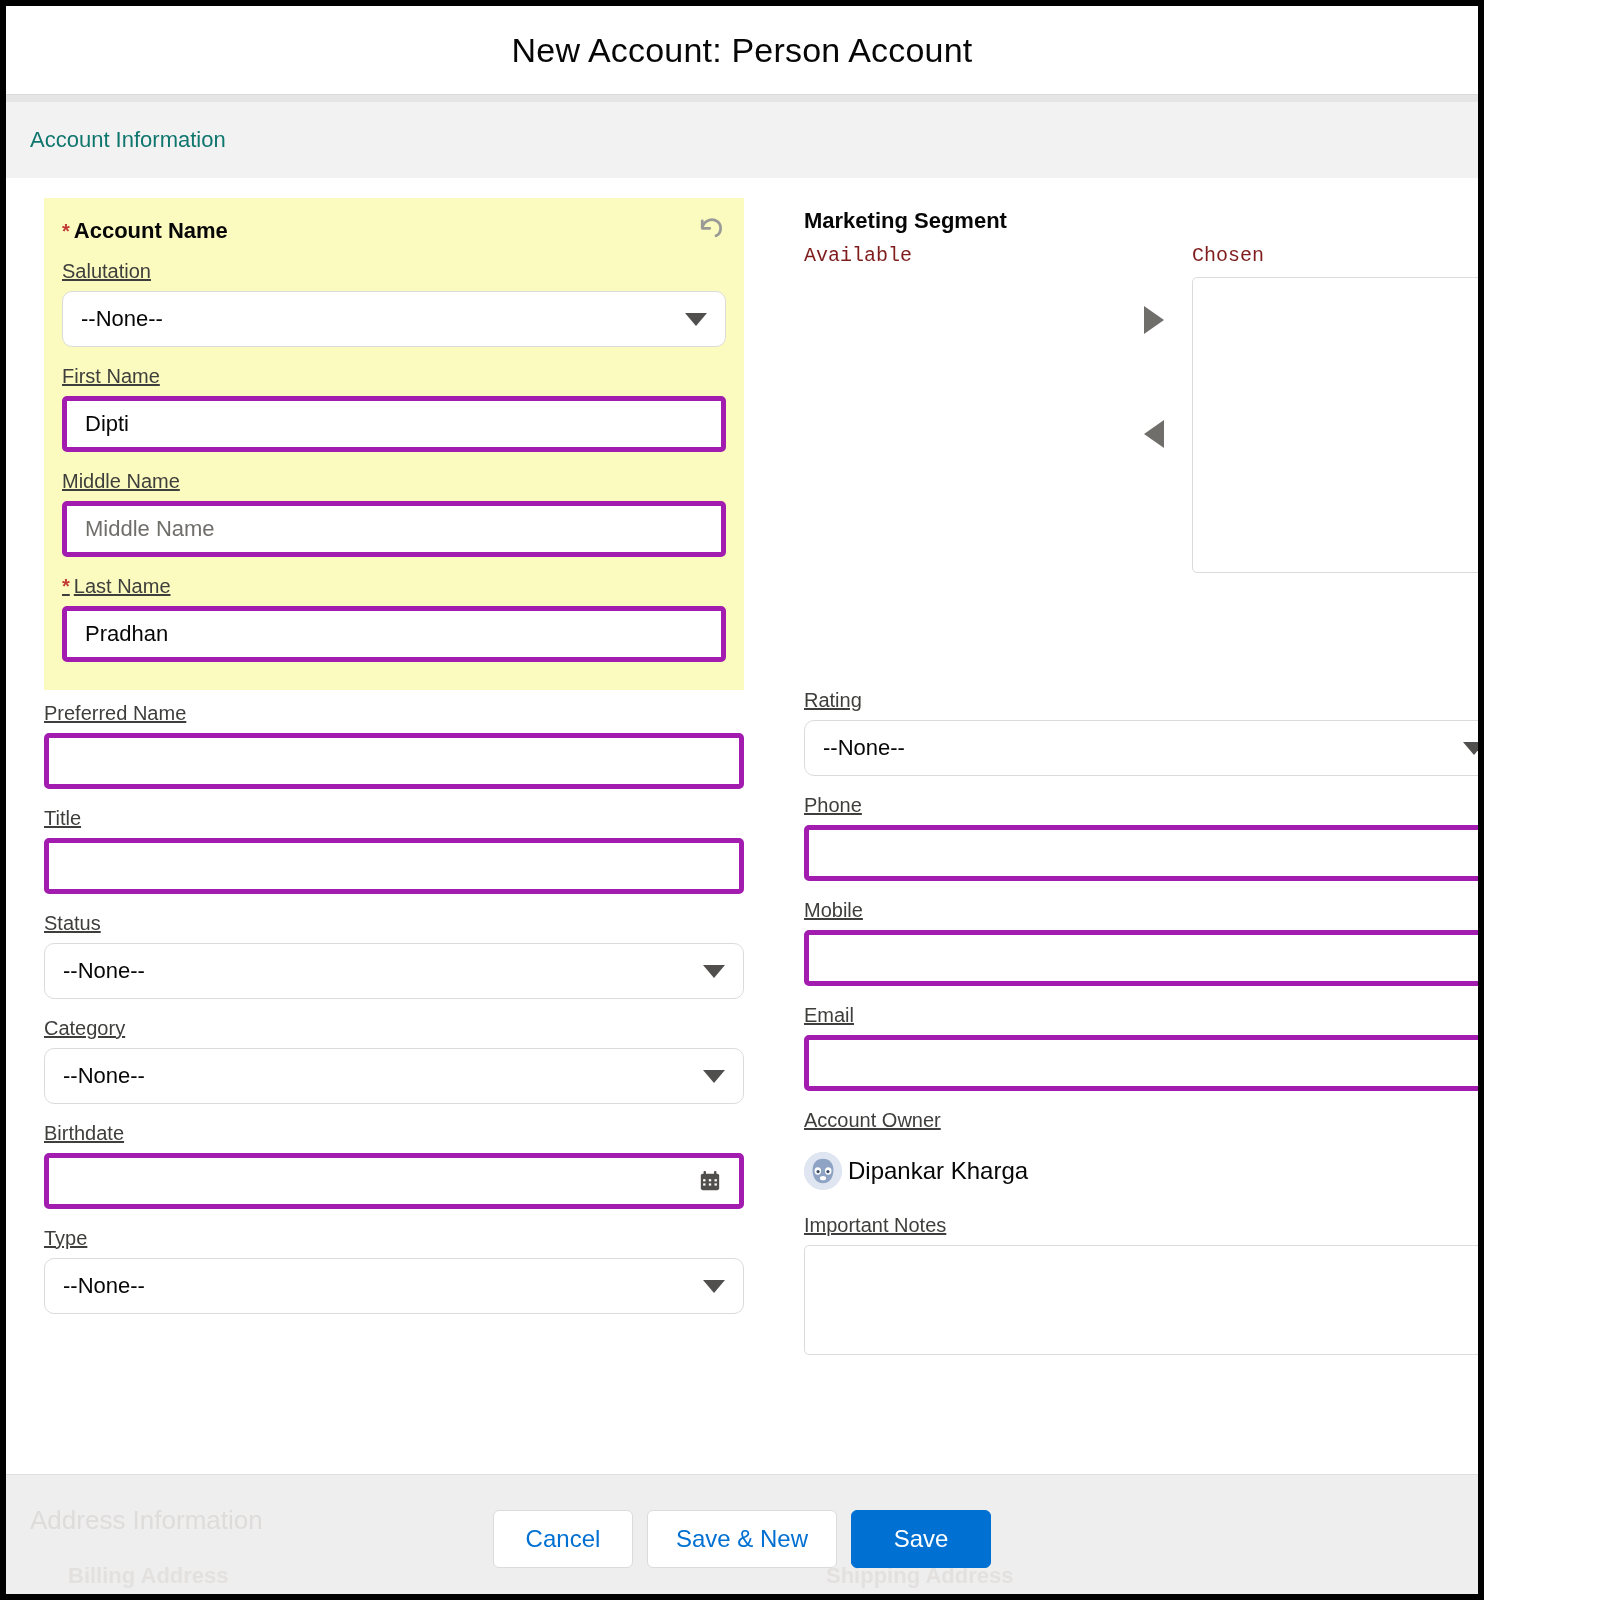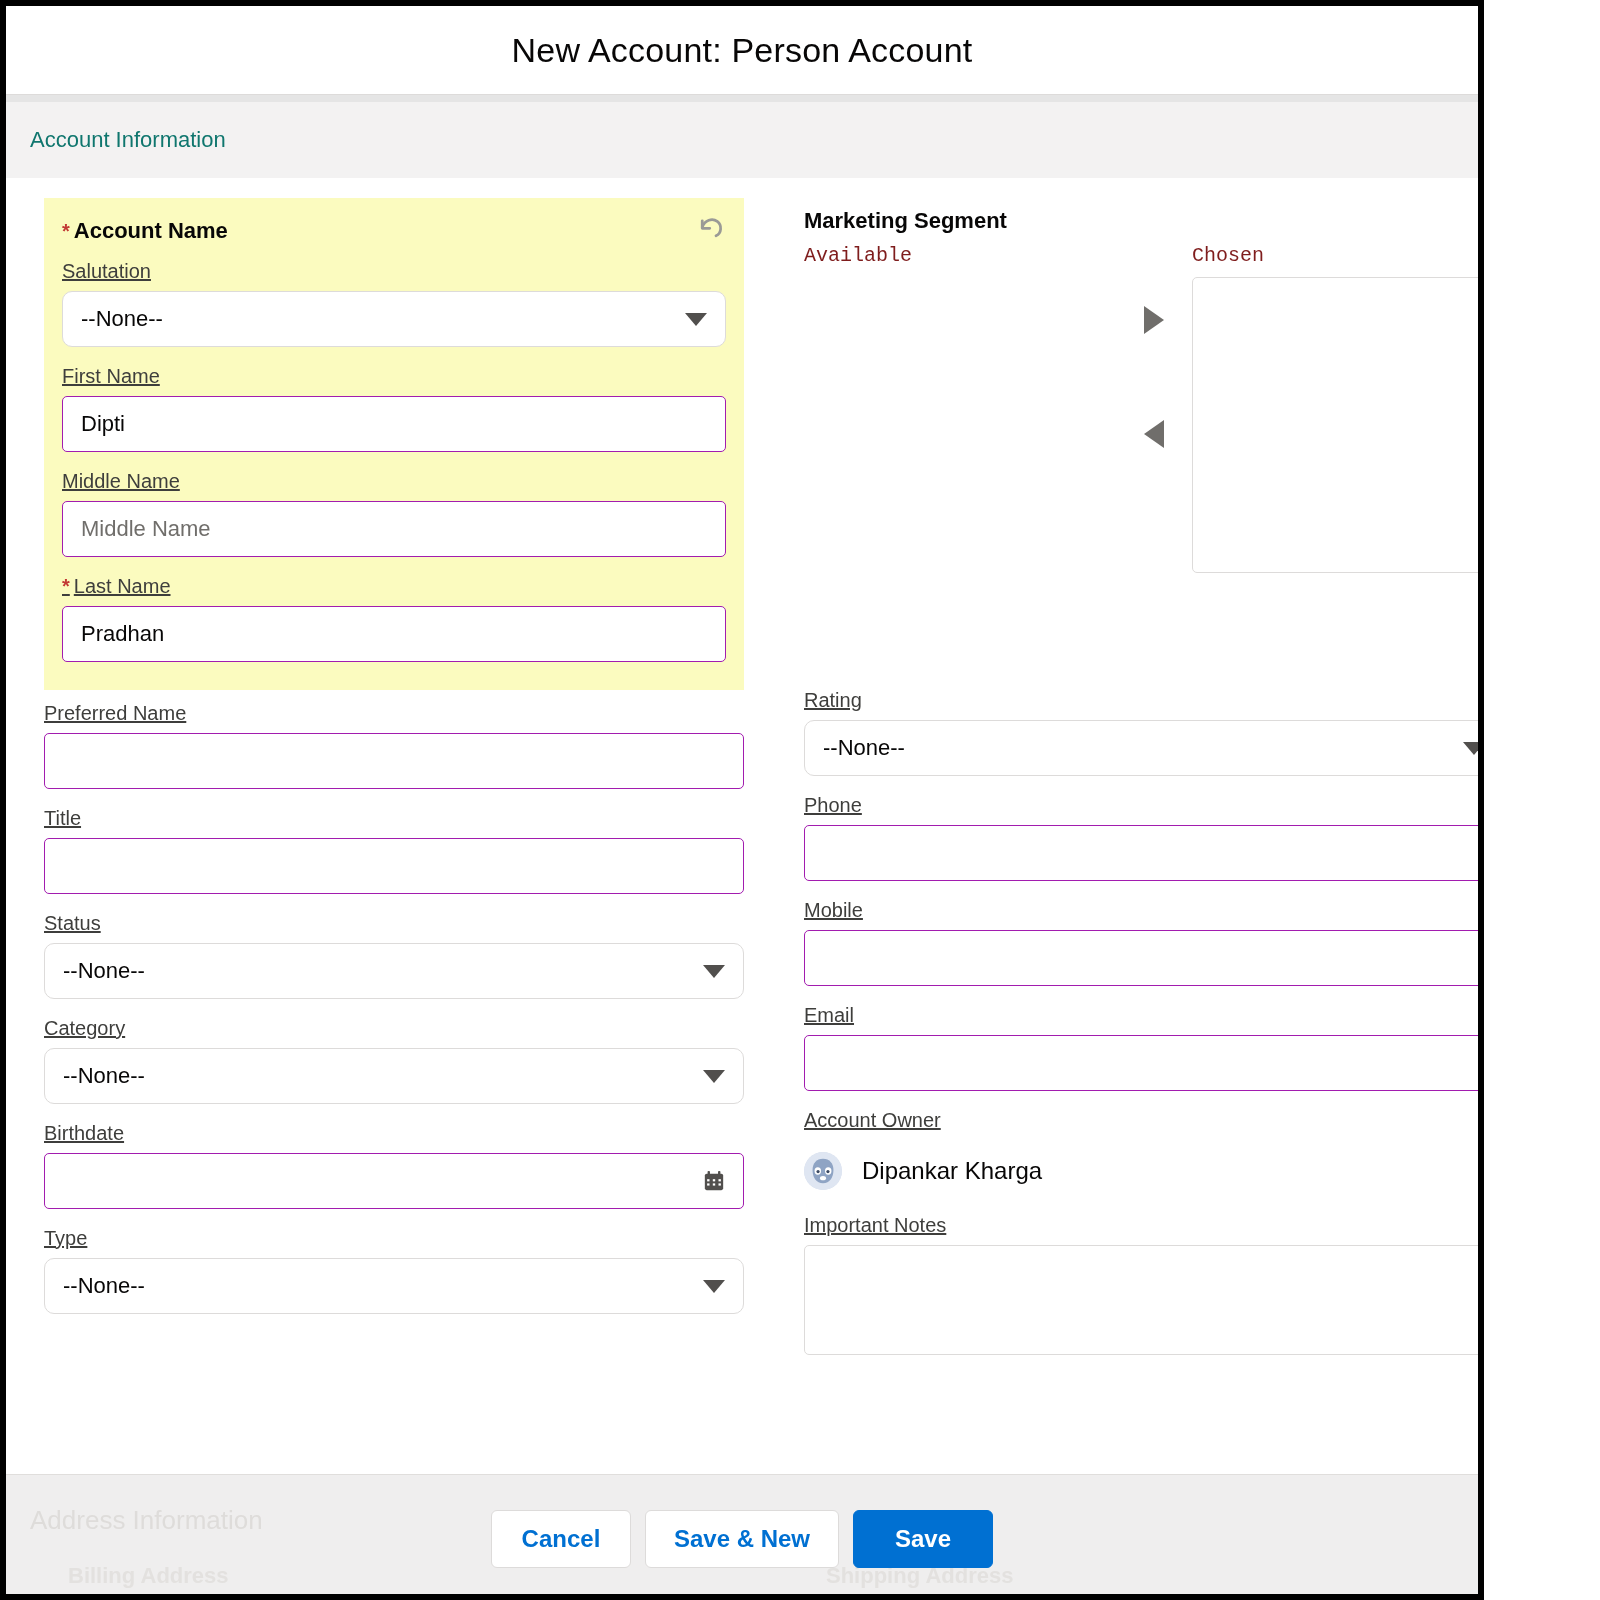--- a/index.html
+++ b/index.html
@@ -81,21 +81,21 @@
     color: #3e3e3c;
     line-height: 1.4;
     padding: 9px 0 6px 0;
     display: block;
     text-decoration: underline;
   }
   .req-star { color: #c23934; font-weight: 700; margin-right: 4px; font-size: 20px; }
 
   .input-box {
     height: 56px;
-    border: 1px solid #a21caf;
+    border: 5px solid #a21caf;
     border-radius: 5px;
     background: #ffffff;
     display: flex;
     align-items: center;
     padding: 0 18px;
     font-size: 22px;
     color: #080707;
     position: relative;
   }
   .input-box.placeholder { color: #706e6b; }
@@ -203,21 +203,21 @@
     width: 0; height: 0;
     border-top: 14px solid transparent;
     border-bottom: 14px solid transparent;
     border-right: 20px solid #706e6b;
   }
 
   
   .owner-row {
     display: flex;
     align-items: center;
-    gap: 20px;
+    gap: 6px;
     padding-top: 6px;
     height: 56px;
   }
   .avatar {
     width: 38px; height: 38px;
     border-radius: 50%;
     background: #d8e0ee;
     display: block;
     overflow: hidden;
   }
@@ -288,21 +288,20 @@
     font-size: 24px;
     display: flex;
     align-items: center;
     justify-content: center;
     padding: 0 28px;
     pointer-events: auto;
     cursor: pointer;
     border: 1px solid #dddbda;
     background: #ffffff;
     color: #0070d2;
-    font-weight: bold;
   }
   .btn.primary {
     background: #0070d2;
     border-color: #0070d2;
     color: #ffffff;
   }
 </style>
 </head>
 <body>
 

